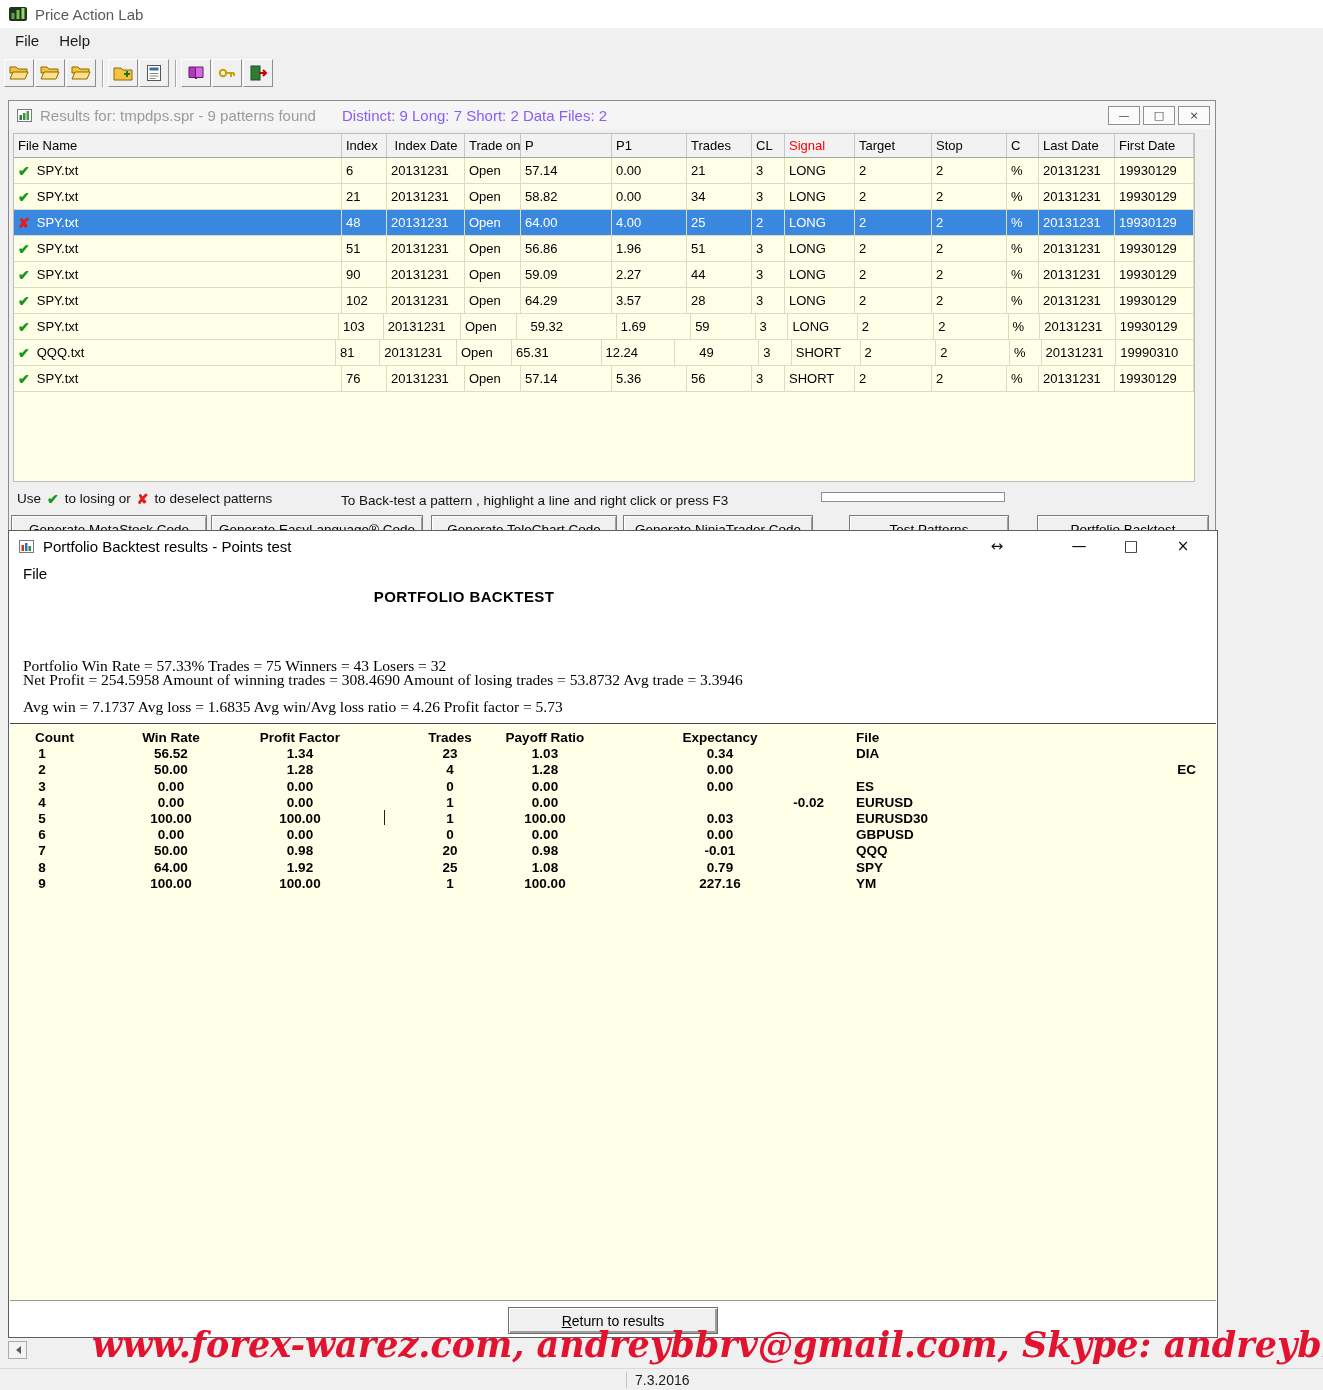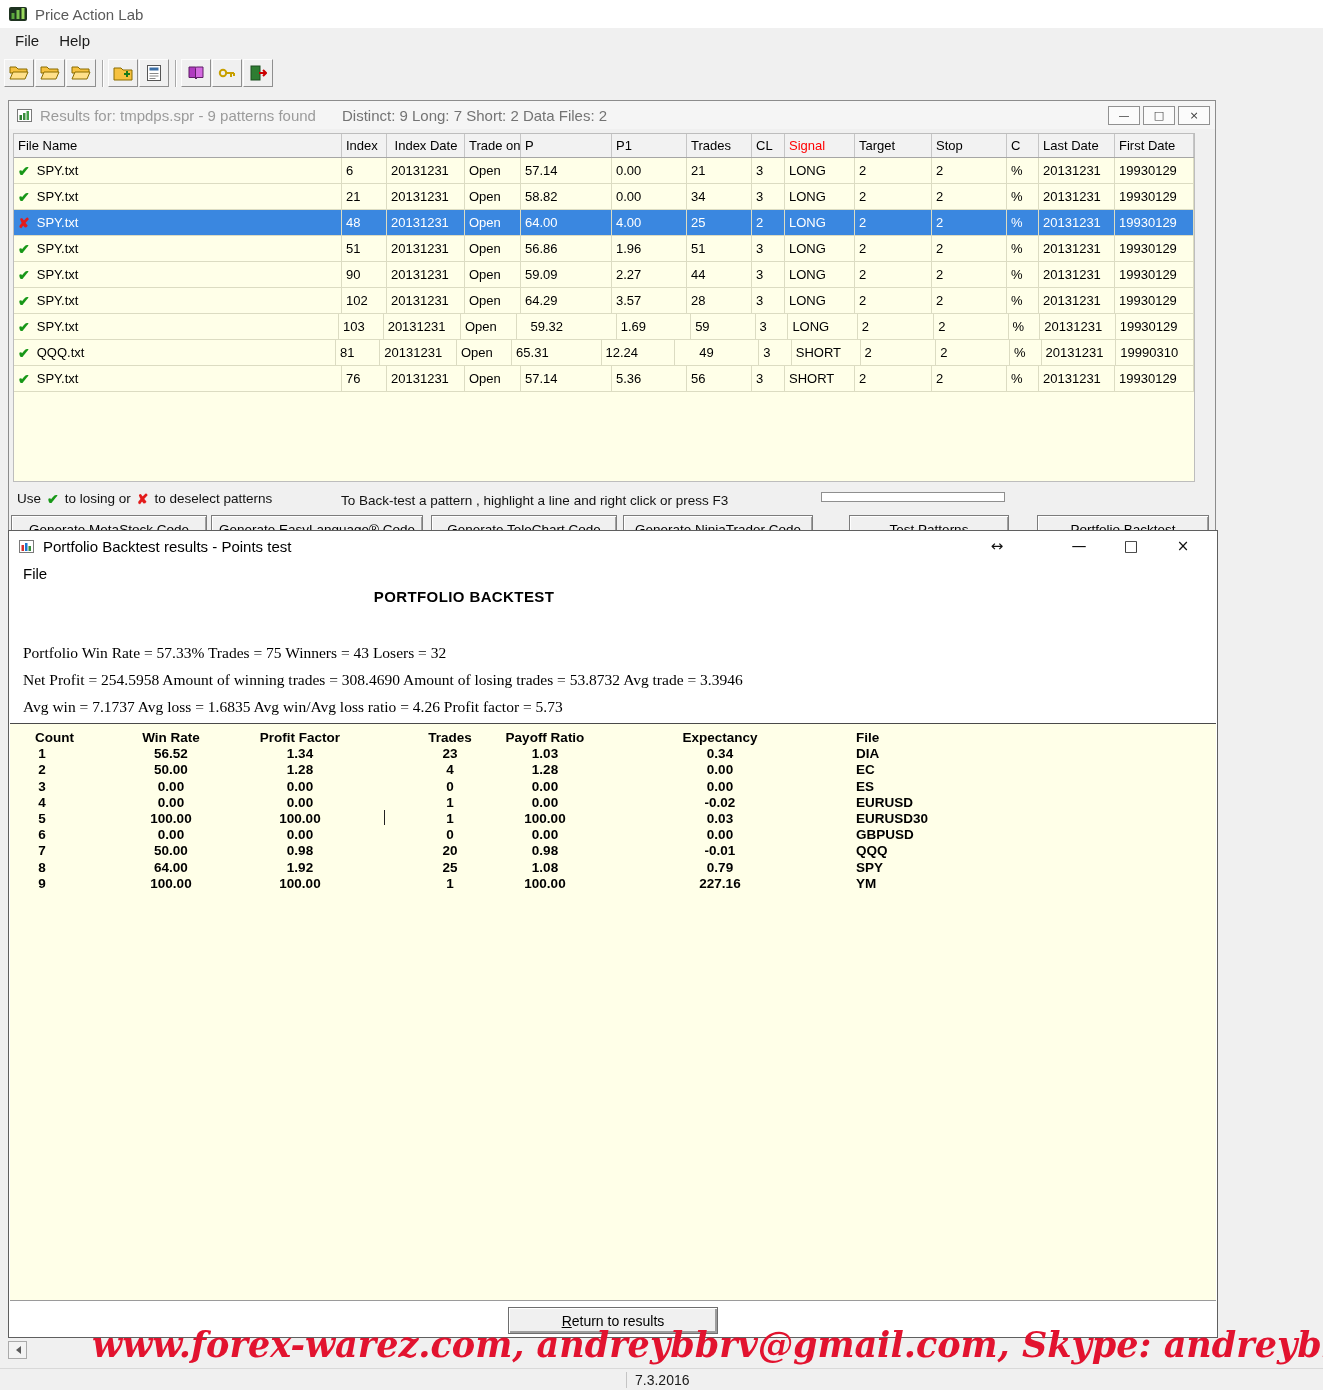--- a/index.html
+++ b/index.html
@@ -18,21 +18,21 @@
   .toolbar { height:40px; display:flex; align-items:center; padding-left:4px; background:#f0f0f0; }
   .tb-groups { display:flex; align-items:center; }
   .tb-group { display:flex; }
   .tb-sep { width:1px; height:27px; background:#a8a8a8; margin:0 5px; box-shadow:1px 0 0 #ffffff; }
   .tb-btn { width:30px; height:28px; background:#f0f0f0; border:1px solid #8f8f8f; border-top-color:#fdfdfd; border-left-color:#fdfdfd; display:flex; align-items:center; justify-content:center; margin-right:1px; }
 
   
   .results-window { position:absolute; left:8px; top:100px; width:1208px; height:446px; background:#f0f0f0; border:1px solid #8c8c8c; z-index:1; overflow:hidden; }
   .rw-titlebar { height:28px; background:#f5f5f5; display:flex; align-items:center; gap:8px; padding:0 5px 0 8px; font-size:15px; color:#9b9b9b; }
   .rw-title { white-space:nowrap; }
-  .rw-stats { margin-left:18px; white-space:nowrap; color:#737373; }
+  .rw-stats { margin-left:18px; white-space:nowrap; color:#8b5cf6; }
   .rw-ctls { margin-left:auto; display:flex; gap:3px; }
   .rw-ctl { width:32px; height:19px; border:1px solid #919191; background:#fbfbfb; font-size:11px; line-height:1; color:#3c3c3c; display:flex; align-items:center; justify-content:center; font-family:"DejaVu Sans", sans-serif; }
 
   .rw-table { position:absolute; left:4px; top:32px; width:1182px; height:349px; background:#ffffe8; border:1px solid #bdbdbd; overflow:hidden; }
   .rt-row { display:flex; height:26px; }
   .rt-row.body { border-bottom:1px solid #dcdcc2; }
   .rt-row.selected { background:#3a87e0; }
   .rt-row.selected .rt-cell { color:#ffffff; }
   .rt-cell { padding:5px 3px 0 4px; font-size:13px; white-space:nowrap; overflow:hidden; border-right:1px solid #dcdcc2; height:100%; }
   .rt-cell.file { display:flex; align-items:center; padding-top:0; }
@@ -54,21 +54,21 @@
   .portfolio-window { position:absolute; left:8px; top:530px; width:1210px; height:808px; background:#ffffff; border:1px solid #5f5f5f; z-index:2; }
   .pw-titlebar { position:absolute; left:0; top:0; width:100%; height:30px; display:flex; align-items:center; gap:9px; padding:0 10px; font-size:15px; color:#000; background:#ffffff; }
   .pw-ctls { position:absolute; right:8px; top:0; height:30px; display:flex; align-items:center; }
   .pw-ctl { width:52px; height:30px; background:transparent; border:none; font-size:15px; color:#111; display:flex; align-items:center; justify-content:center; font-family:"DejaVu Sans", sans-serif; }
   .pw-ctl.wide-gap { margin-right:30px; }
   .pw-menubar { position:absolute; left:0; top:30px; width:100%; height:25px; display:flex; align-items:center; padding-left:4px; font-size:15px; background:#ffffff; }
 
   .pw-heading { position:absolute; top:57px; left:0; width:910px; text-align:center; font-weight:bold; font-size:15px; letter-spacing:0.4px; }
   .pw-files { position:absolute; top:84px; left:0; width:812px; text-align:center; font-family:"Liberation Serif", serif; font-weight:bold; font-size:16px; }
   .pw-line { position:absolute; left:14px; font-family:"Liberation Serif", serif; font-size:15.5px; white-space:nowrap; }
-  .l1 { top:113px;text-align:right; } .l2 { top:140px; } .l3 { top:167px; }
+  .l1 { top:126px;text-align:right; } .l2 { top:140px; } .l3 { top:167px; }
 
   .pw-table { position:absolute; left:1px; top:192px; width:1206px; height:578px; background:#ffffe8; border-top:1px solid #4a4a4a; border-bottom:1px solid #9a9a9a; font-weight:bold; font-size:13.5px; padding-top:6px; overflow:hidden; }
   .pw-row { position:relative; height:16.2px; }
   .pw-cell { position:absolute; top:0; white-space:nowrap; }
   .caret { position:absolute; left:374px; top:86px; width:1px; height:15px; background:#222222; }
 
   .return-btn { position:absolute; top:776px; left:50%; transform:translateX(-50%); width:210px; height:27px; background:#f0f0f0; border:1px solid #6e6e6e; box-shadow:inset 1px 1px 0 #ffffff, inset -2px -2px 0 #9e9e9e; font-size:14px; font-family:inherit; color:#000; }
 
   
   .hscroll-btn { position:absolute; left:8px; top:1341px; width:19px; height:18px; background:#f3f3f3; border:1px solid #aaaaaa; display:flex; align-items:center; justify-content:center; z-index:3; }
@@ -450,38 +450,38 @@
         <span class="pw-cell" style="left: 606px; width: 208px; text-align: center;">0.34</span>
         <span class="pw-cell" style="left: 846px; width: 340px; text-align: left;">DIA</span>
       </div>
       <div class="pw-row">
         <span class="pw-cell" style="left: 0px; width: 64px; text-align: center;">2</span>
         <span class="pw-cell" style="left: 66px; width: 190px; text-align: center;">50.00</span>
         <span class="pw-cell" style="left: 206px; width: 168px; text-align: center;">1.28</span>
         <span class="pw-cell" style="left: 366px; width: 148px; text-align: center;">4</span>
         <span class="pw-cell" style="left: 451px; width: 168px; text-align: center;">1.28</span>
         <span class="pw-cell" style="left: 606px; width: 208px; text-align: center;">0.00</span>
-        <span class="pw-cell" style="left: 846px; width: 340px; text-align: left;">EC</span>
+        <span class="pw-cell" style="left: 846px; width: 340px; text-align: right;">EC</span>
       </div>
       <div class="pw-row">
         <span class="pw-cell" style="left: 0px; width: 64px; text-align: center;">3</span>
         <span class="pw-cell" style="left: 66px; width: 190px; text-align: center;">0.00</span>
         <span class="pw-cell" style="left: 206px; width: 168px; text-align: center;">0.00</span>
         <span class="pw-cell" style="left: 366px; width: 148px; text-align: center;">0</span>
         <span class="pw-cell" style="left: 451px; width: 168px; text-align: center;">0.00</span>
         <span class="pw-cell" style="left: 606px; width: 208px; text-align: center;">0.00</span>
         <span class="pw-cell" style="left: 846px; width: 340px; text-align: left;">ES</span>
       </div>
       <div class="pw-row">
         <span class="pw-cell" style="left: 0px; width: 64px; text-align: center;">4</span>
         <span class="pw-cell" style="left: 66px; width: 190px; text-align: center;">0.00</span>
         <span class="pw-cell" style="left: 206px; width: 168px; text-align: center;">0.00</span>
         <span class="pw-cell" style="left: 366px; width: 148px; text-align: center;">1</span>
         <span class="pw-cell" style="left: 451px; width: 168px; text-align: center;">0.00</span>
-        <span class="pw-cell" style="left: 606px; width: 208px; text-align: center;">-0.02</span>
+        <span class="pw-cell" style="left: 606px; width: 208px; text-align: right;">-0.02</span>
         <span class="pw-cell" style="left: 846px; width: 340px; text-align: left;">EURUSD</span>
       </div>
       <div class="pw-row">
         <span class="pw-cell" style="left: 0px; width: 64px; text-align: center;">5</span>
         <span class="pw-cell" style="left: 66px; width: 190px; text-align: center;">100.00</span>
         <span class="pw-cell" style="left: 206px; width: 168px; text-align: center;">100.00</span>
         <span class="pw-cell" style="left: 366px; width: 148px; text-align: center;">1</span>
         <span class="pw-cell" style="left: 451px; width: 168px; text-align: center;">100.00</span>
         <span class="pw-cell" style="left: 606px; width: 208px; text-align: center;">0.03</span>
         <span class="pw-cell" style="left: 846px; width: 340px; text-align: left;">EURUSD30</span>

